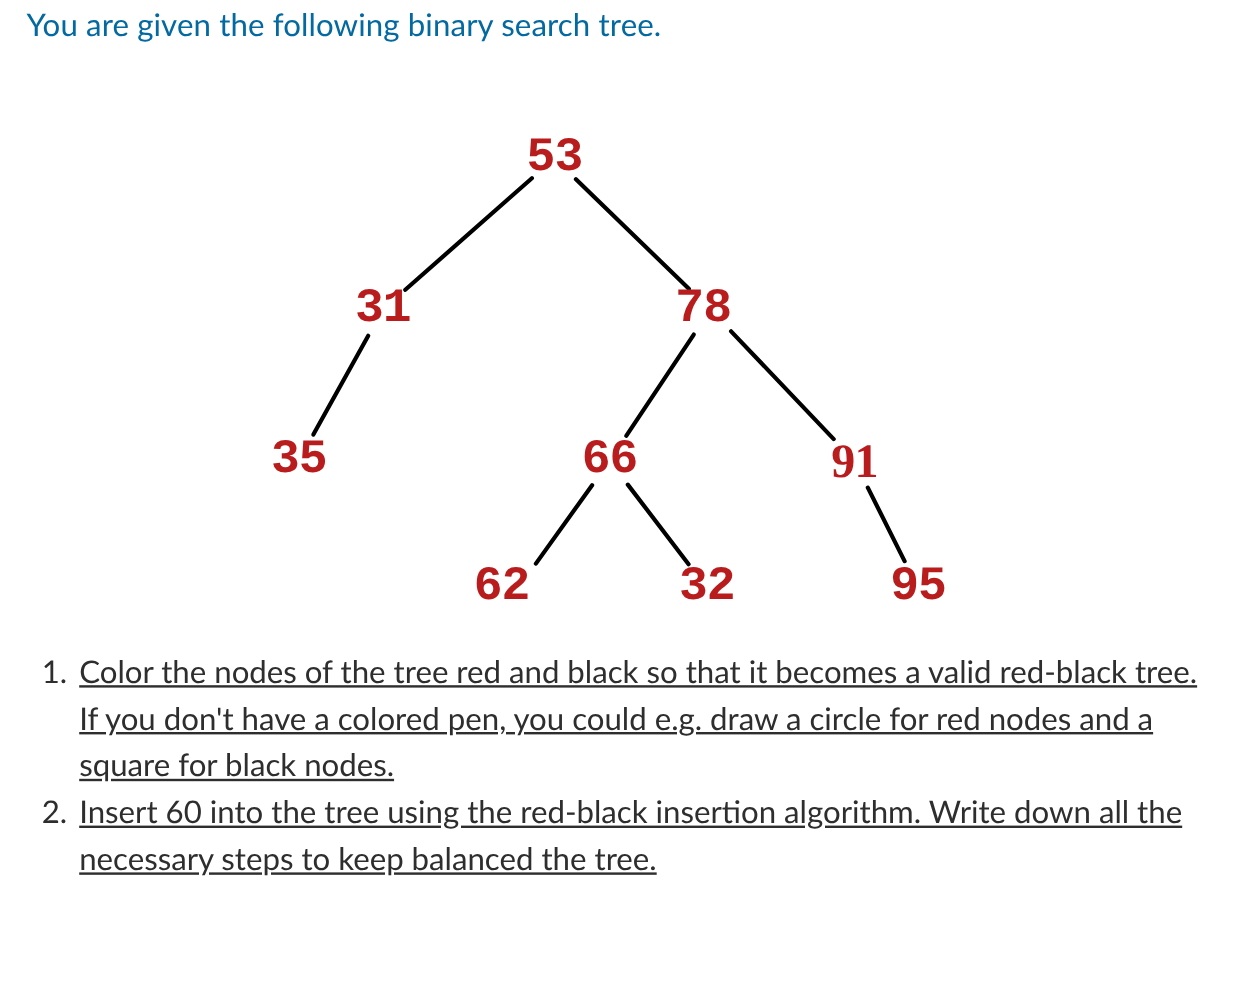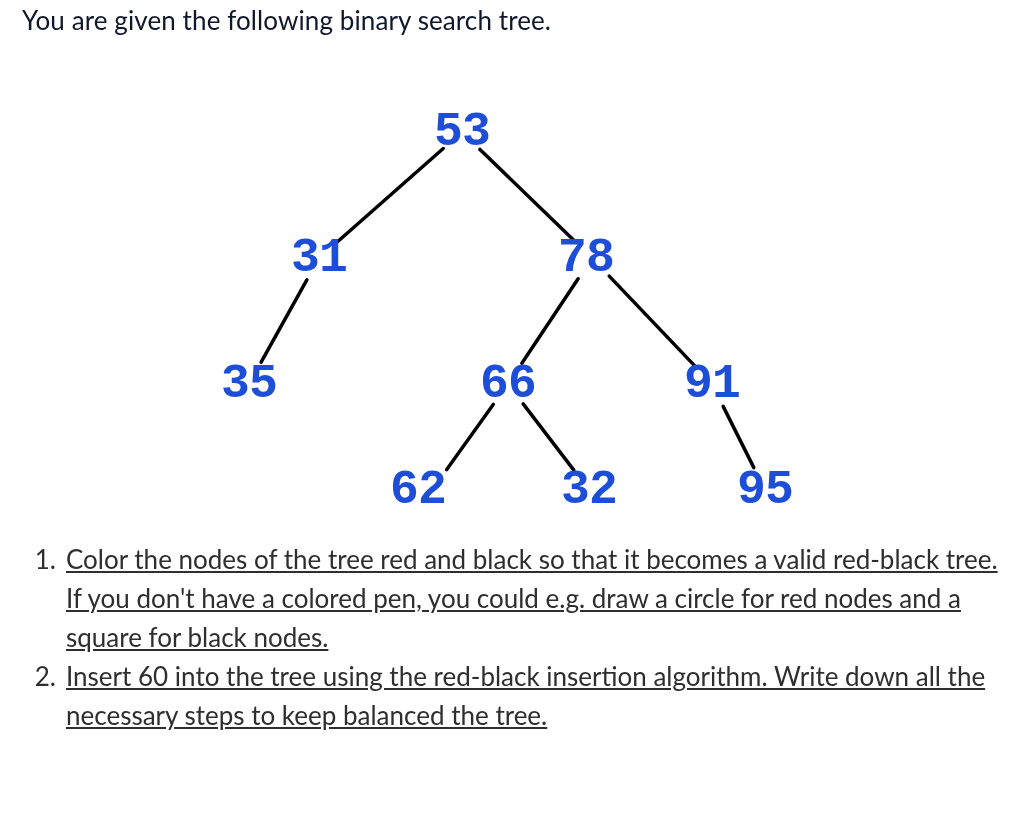--- a/index.html
+++ b/index.html
@@ -9,39 +9,39 @@
     color: #2a2a2a;
     width: 1034px;
     height: 840px;
     padding: 2px 22px 20px 22px;
     position: relative;
   }
   .intro {
     font-size: 26px;
     line-height: 1.45;
     letter-spacing: 0.1px;
-    color: #0f172a;
+    color: #0369a1;
   }
   .tree-wrap {
     position: relative;
     width: 100%;
     height: 490px;
     margin-top: 10px;
   }
   .tree-svg {
     position: absolute;
     top: 0;
     left: 0;
   }
   .node {
     position: absolute;
     font-family: "Courier New", Courier, monospace;
     font-weight: 700;
-    font-size: 48px;
-    color: #1d4ed8;
+    font-size: 40px;
+    color: #b91c1c;
     transform: translate(-50%, -50%);
     white-space: nowrap;
     letter-spacing: -0.8px;
   }
   .questions {
     font-size: 26px;
     line-height: 1.5;
     color: #2e2e2e;
   }
   .qrow { display: flex; }
@@ -67,21 +67,21 @@
       <line x1="471.43280566762627" y1="354.3174026214686" x2="424.56719433237373" y2="419.6825973785314" stroke="#000" stroke-width="3.5" stroke-linecap="round"></line>
       <line x1="501.17929591021743" y1="353.8642637837413" x2="551.8207040897826" y2="420.1357362162587" stroke="#000" stroke-width="3.5" stroke-linecap="round"></line>
       <line x1="701.1803398874989" y1="356.3606797749979" x2="731.8196601125011" y2="417.6393202250021" stroke="#000" stroke-width="3.5" stroke-linecap="round"></line>
     </svg>
   <div id="tree-nodes">
       <div class="node" style="left: 440px; top: 82px;">53</div>
       <div class="node" style="left: 297px; top: 208px;">31</div>
       <div class="node" style="left: 564px; top: 208px;">78</div>
       <div class="node" style="left: 227px; top: 334px; text-align: center;">35</div>
       <div class="node" style="left: 486px; top: 334px;">66</div>
-      <div class="node" style="left: 690px; top: 334px;">91</div>
+      <div class="node" style="left: 690px; top: 334px; font-family: Liberation Serif, serif;">91</div>
       <div class="node" style="left: 396px; top: 440px;">62</div>
       <div class="node" style="left: 567px; top: 440px;">32</div>
       <div class="node" style="left: 743px; top: 440px;">95</div>
     </div>
 </div>
 
 <div class="questions">
   <div class="qrow">
     <div class="qnum">1.</div>
     <div class="qtext">Color the nodes of the tree red and black so that it becomes a valid red-black tree. If you don't have a colored pen, you could e.g. draw a circle for red nodes and a square for black nodes.</div>

